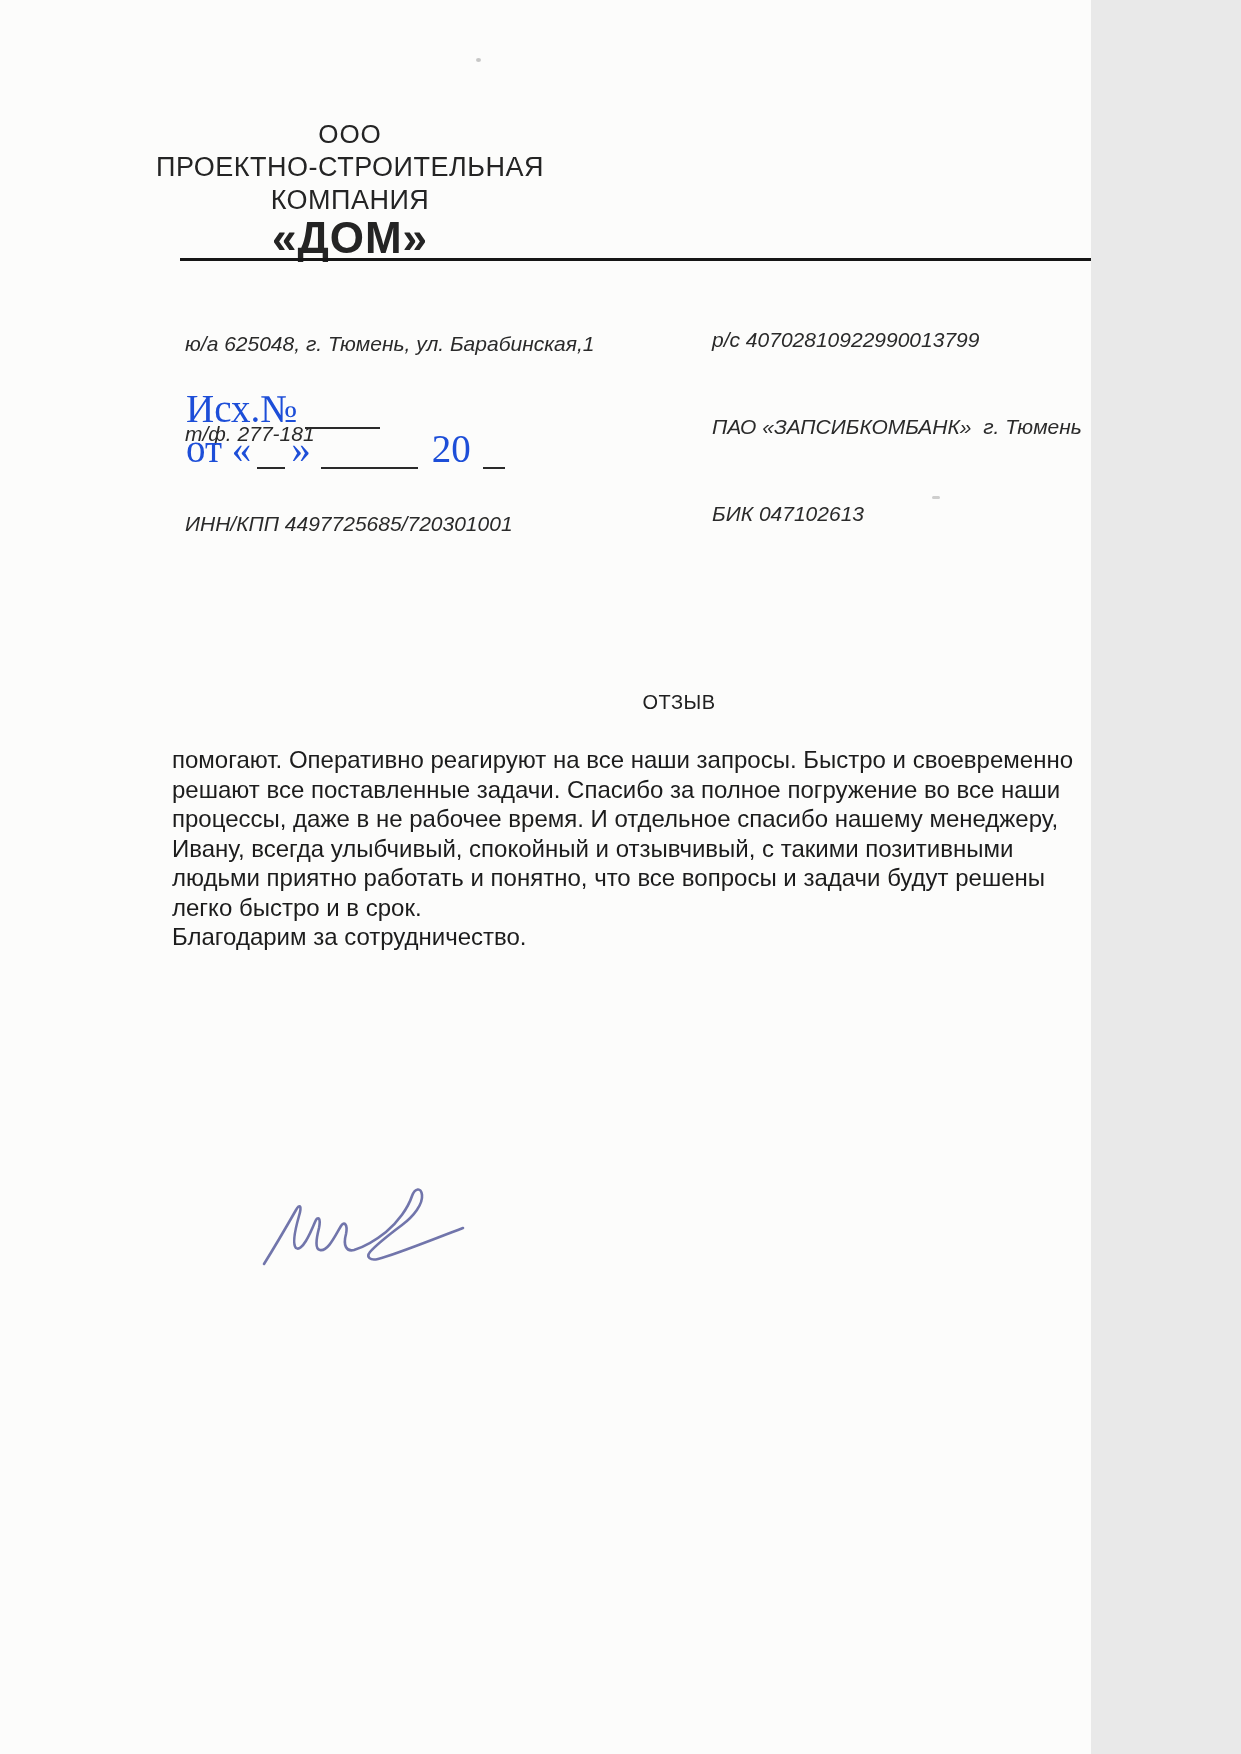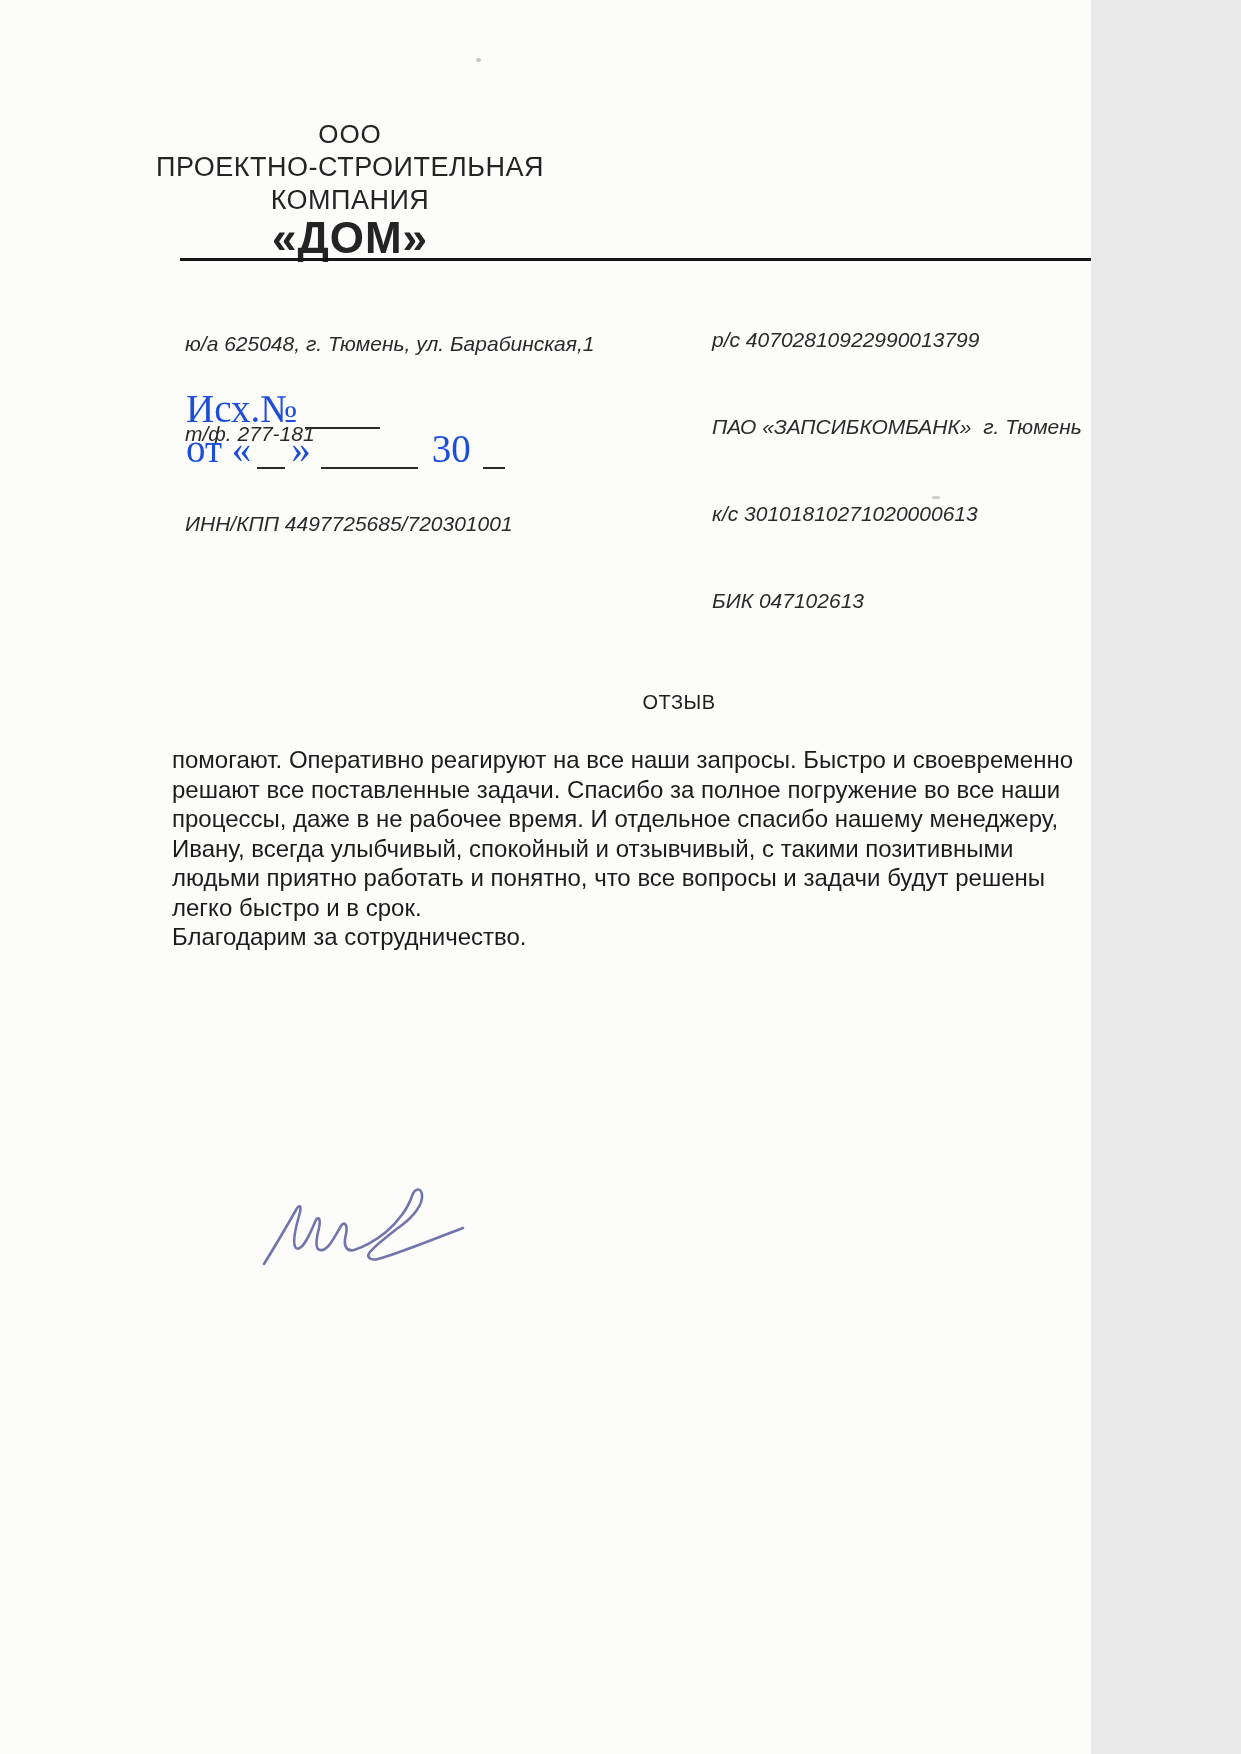--- a/index.html
+++ b/index.html
@@ -83,30 +83,29 @@
 
   <div class="details details-left">
     <div>ю/а 625048, г. Тюмень, ул. Барабинская,1</div>
     <div>т/ф. 277-181</div>
     <div>ИНН/КПП 4497725685/720301001</div>
   </div>
 
   <div class="details details-right">
     <div>р/с 40702810922990013799</div>
     <div>ПАО «ЗАПСИБКОМБАНК»  г. Тюмень</div>
-    <div>к/с 30101810271020000613</div>
     <div>БИК 047102613</div>
   </div>
 
   <div class="ref-block">
     <div class="ref-line">
       <span>Исх.№</span><span class="blank blank-num"></span>
     </div>
     <div class="ref-line">
-      <span>от «</span><span class="blank blank-day"></span><span>»</span><span class="blank blank-month"></span><span>30</span><span class="blank blank-year"></span>
+      <span>от «</span><span class="blank blank-day"></span><span>»</span><span class="blank blank-month"></span><span>20</span><span class="blank blank-year"></span>
     </div>
   </div>
 
   <div class="review-title">ОТЗЫВ</div>
 
   <div class="review-body">
     <div class="review-line">помогают. Оперативно реагируют на все наши запросы. Быстро и своевременно</div>
     <div class="review-line">решают все поставленные задачи. Спасибо за полное погружение во все наши</div>
     <div class="review-line">процессы, даже в не рабочее время. И отдельное спасибо нашему менеджеру,</div>
     <div class="review-line">Ивану, всегда улыбчивый, спокойный и отзывчивый, с такими позитивными</div>

